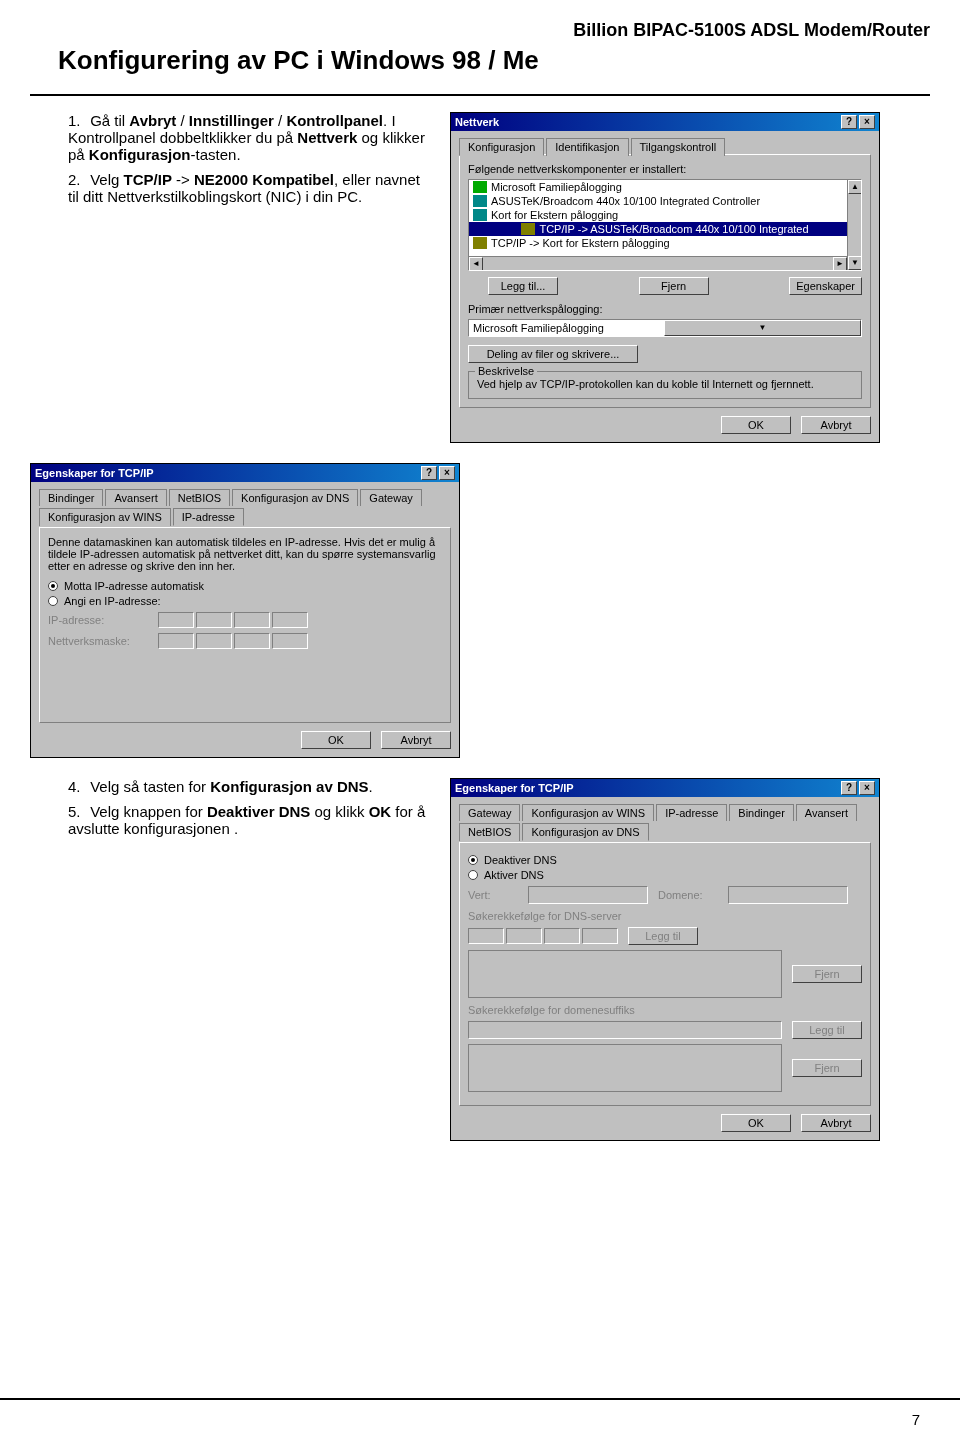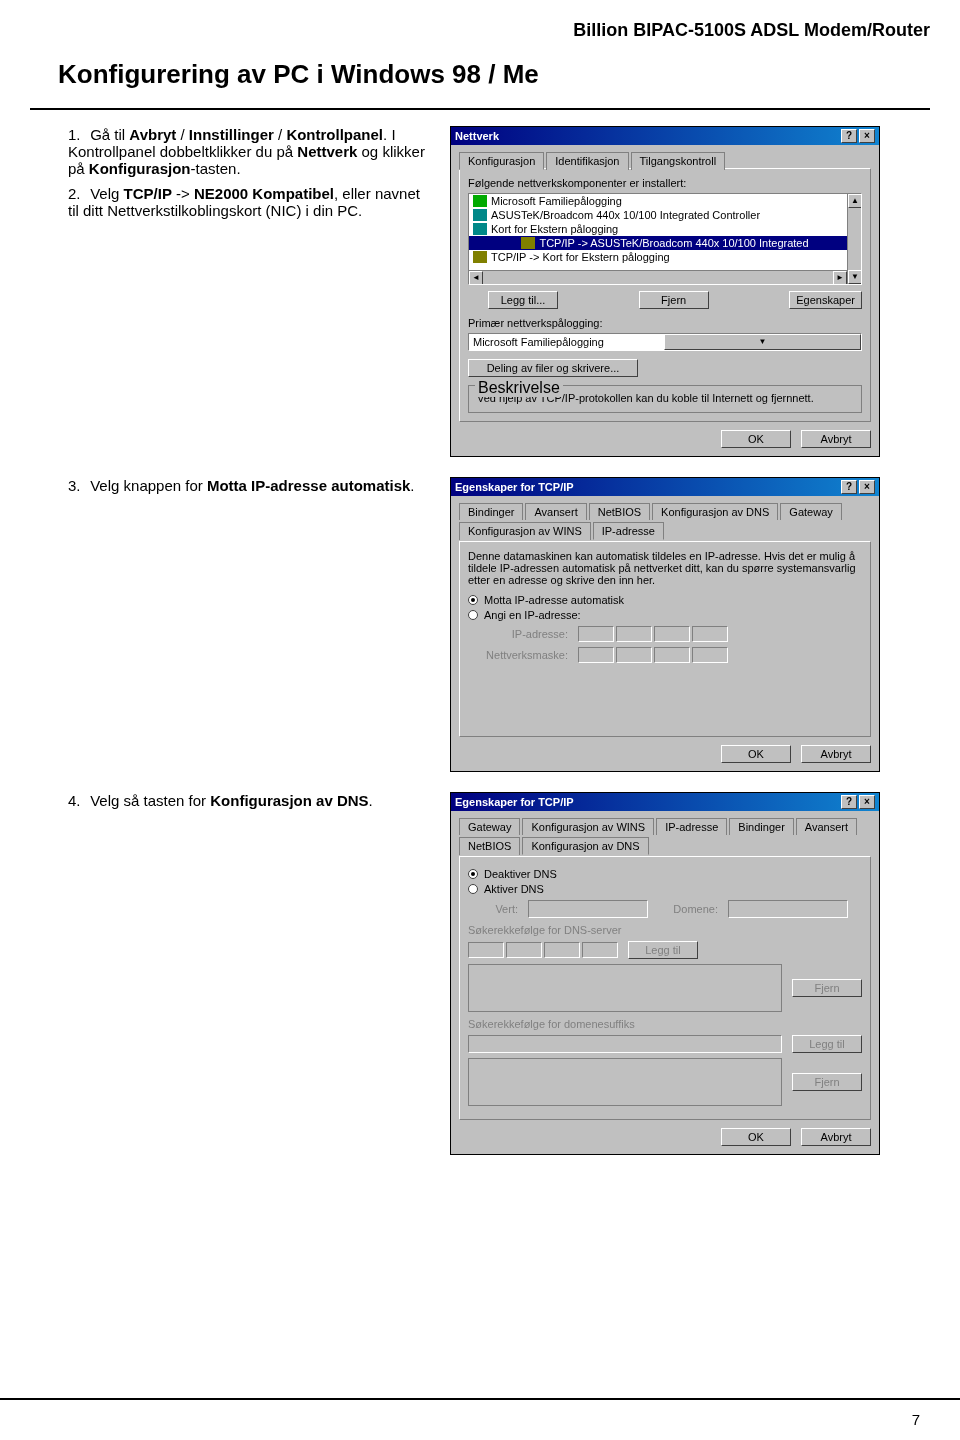--- a/index.html
+++ b/index.html
@@ -14,21 +14,21 @@
   }
   .page {
     padding: 20px 30px;
     height: 1400px;
     border-bottom: 2px solid #000;
   }
   .header-line {
     text-align: right;
     font-weight: bold;
     font-size: 18px;
-    margin-bottom: 18px;
+    margin-bottom: 4px;
   }
   .title-line {
     font-weight: bold;
     font-size: 26px;
     margin-bottom: 18px;
     margin-left: 28px;
   }
   .divider { border-bottom: 2px solid #000; margin-bottom: 16px; }
   .row { display: flex; margin-bottom: 20px; }
   .instr-col { width: 420px; padding-right: 18px; padding-left: 38px; font-size: 15px; }
@@ -120,29 +120,29 @@
     display:flex; align-items:center;
     background:#fff; border:1px solid #808080;
     border-right-color:#fff; border-bottom-color:#fff;
     height:18px;
   }
   .combo span { flex:1; padding:0 4px; }
   .combo .cbtn { width:14px; height:16px; background:#c0c0c0; border:1px solid #fff; border-right-color:#404040; border-bottom-color:#404040; font-size:8px; text-align:center; line-height:14px; }
   .group {
     border:1px solid #808080; padding:6px 8px 8px 8px; margin-top:8px; position:relative;
   }
-  .group .glabel { position:absolute; top:-7px; left:6px; background:#c0c0c0; padding:0 3px; font-size:16px; }
+  .group .glabel { position:absolute; top:-7px; left:6px; background:#c0c0c0; padding:0 3px; font-size:11px; }
   .radio { display:flex; align-items:center; gap:6px; margin:3px 0; }
   .rdot { width:10px; height:10px; border-radius:50%; border:1px solid #404040; background:#fff; display:flex; align-items:center; justify-content:center; }
   .rdot.on::after { content:''; width:4px; height:4px; border-radius:50%; background:#000; }
   .disabled { color:#808080; }
   .ipseg { display:flex; gap:2px; }
   .ipseg .seg { width:36px; height:16px; background:#c0c0c0; border:1px solid #808080; border-right-color:#fff; border-bottom-color:#fff; }
   .fieldrow { display:flex; align-items:center; gap:10px; margin:5px 0; }
-  .fieldrow .lab { width:100px;text-align:right; }
+  .fieldrow .lab { width:100px; }
   .txtin { height:18px; background:#fff; border:1px solid #808080; border-right-color:#fff; border-bottom-color:#fff; }
   .txtin.dis { background:#c0c0c0; }
   .lb2 { height:48px; background:#fff; border:1px solid #808080; }
   .lb2.dis { background:#c0c0c0; }
   .page-num { position:absolute; bottom:12px; right:40px; font-size:15px; }
   .small { font-size:11px; }
   .mt4{margin-top:4px}.mt6{margin-top:6px}.mt8{margin-top:8px}
 </style>
 </head>
 <body>
@@ -227,26 +227,20 @@
           <div class="btnrow right mt8">
             <span class="btn">OK</span>
             <span class="btn">Avbryt</span>
           </div>
         </div>
       </div>
     </div>
   </div>
 
   <div class="row">
-    <div class="instr-col">
-      <p>
-        <span class="num">3.</span>
-        <span>Velg knappen for </span><span class="bold">Motta IP-adresse automatisk</span><span>.</span>
-      </p>
-    </div>
     <div class="dlg-col">
       <div class="win">
         <div class="titlebar">
           <span class="ttxt">Egenskaper for TCP/IP</span>
           <span class="titlebtn">?</span>
           <span class="titlebtn">×</span>
         </div>
         <div class="body">
           <div class="tabs2">
             <div class="tab">Bindinger</div>
@@ -295,20 +289,24 @@
       </div>
     </div>
   </div>
 
   <div class="row">
     <div class="instr-col">
       <p>
         <span class="num">4.</span>
         <span>Velg så tasten for </span><span class="bold">Konfigurasjon av DNS</span><span>.</span>
       </p>
+      <p>
+        <span class="num">5.</span>
+        <span>Velg knappen for </span><span class="bold">Deaktiver DNS</span><span> og klikk </span><span class="bold">OK</span><span> for å avslutte konfigurasjonen .</span>
+      </p>
     </div>
     <div class="dlg-col">
       <div class="win">
         <div class="titlebar">
           <span class="ttxt">Egenskaper for TCP/IP</span>
           <span class="titlebtn">?</span>
           <span class="titlebtn">×</span>
         </div>
         <div class="body">
           <div class="tabs2">

